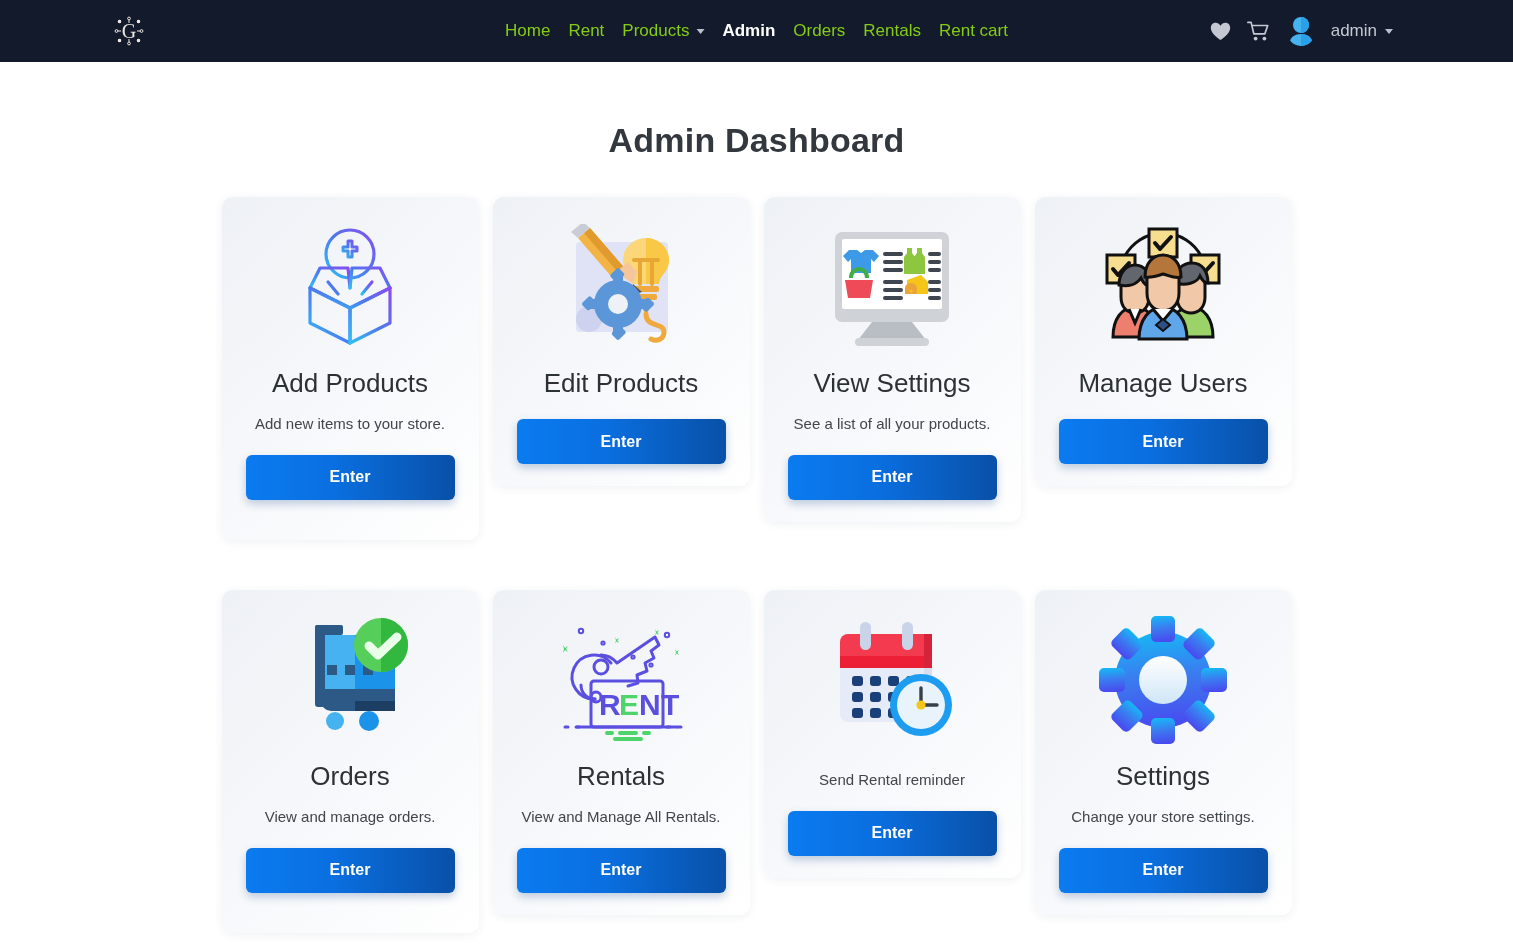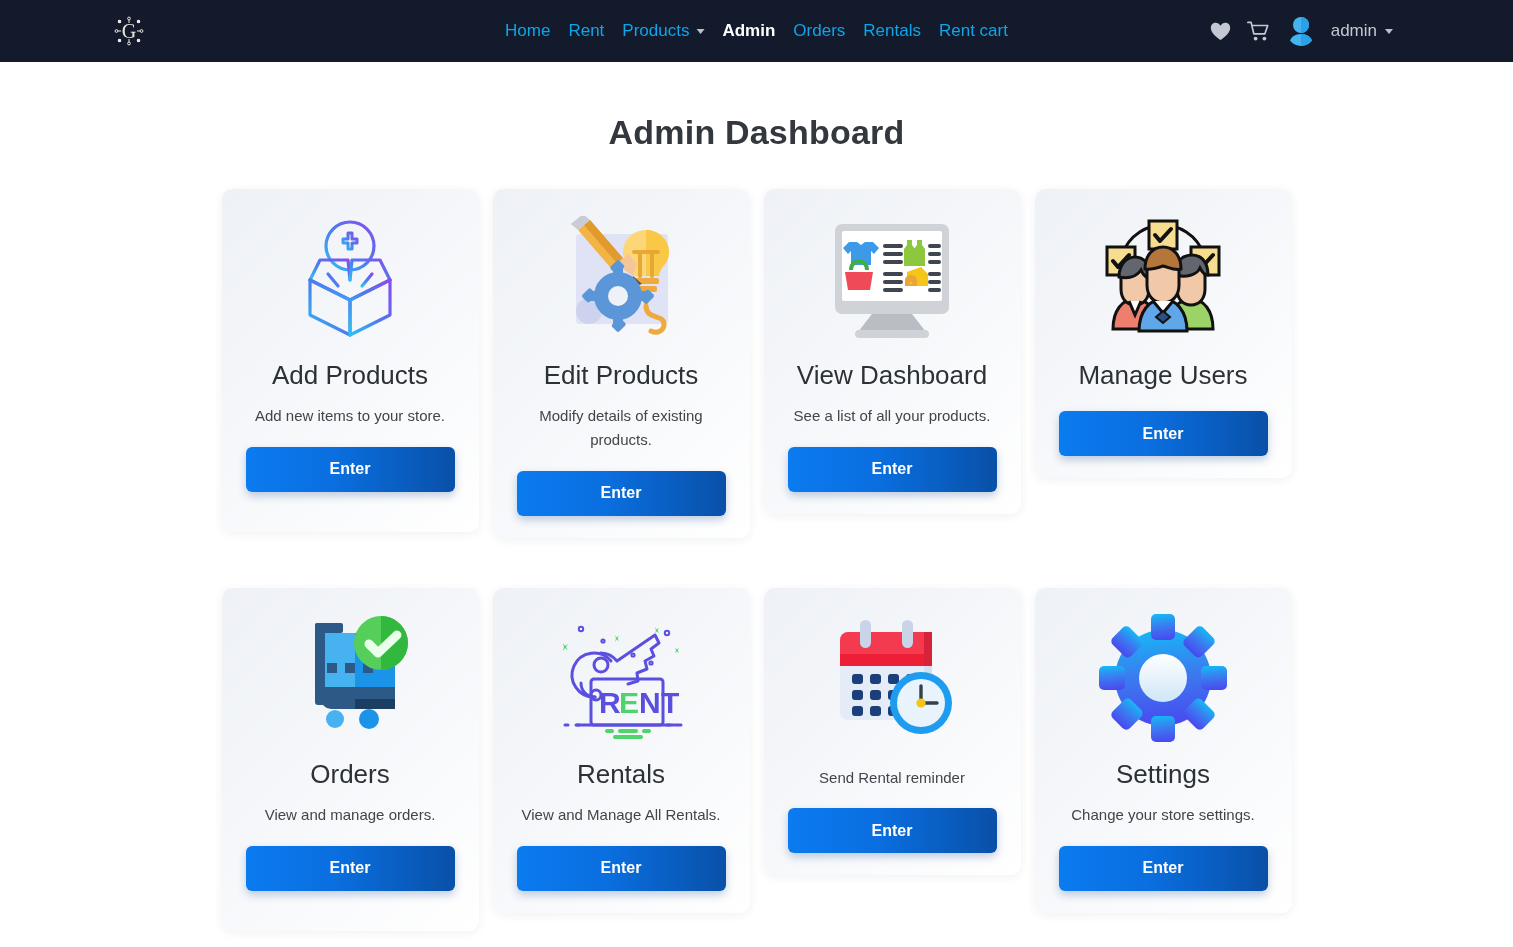--- a/index.html
+++ b/index.html
@@ -31,21 +31,21 @@
 
   .nav-center {
     position: absolute;
     left: 50%;
     transform: translateX(-50%);
     display: flex;
     align-items: center;
     gap: 0;
   }
   .nav-link {
-    color: #0ea5e9;
+    color: #84cc16;
     font-size: 17px;
     padding: 4px 9px;
     text-decoration: none;
     white-space: nowrap;
     cursor: pointer;
     display: inline-flex;
     align-items: center;
     gap: 7px;
   }
   .nav-link.active { color: #ffffff; font-weight: bold; }
@@ -74,21 +74,21 @@
     color: #c3c8d2;
     font-size: 17px;
     margin-left: 16px;
     cursor: pointer;
     display: inline-flex;
     align-items: center;
     gap: 8px;
   }
 
   
-  .page { padding-top: 4px; }
+  .page { padding-top: 12px; }
   .page-title {
     text-align: center;
     font-size: 34px;
     font-weight: bold;
     color: #32383e;
     margin: 0;
     padding-top: 47px;
     letter-spacing: 0.2px;
   }
 
@@ -313,21 +313,20 @@
                 <rect x="-26" y="-26" width="10" height="12" rx="2" transform="rotate(45)"></rect>
                 <rect x="-26" y="14" width="10" height="12" rx="2" transform="rotate(45)"></rect>
                 <rect x="16" y="-26" width="10" height="12" rx="2" transform="rotate(45)"></rect>
                 <rect x="16" y="14" width="10" height="12" rx="2" transform="rotate(45)"></rect>
               </g>
               <circle r="10" fill="#eef1f6"></circle>
             </g>
           </svg>
         </div>
         <div class="card-title">Edit Products</div>
-        <div class="card-desc">Modify details of existing products.</div>
         <button class="enter-btn">Enter</button>
       </div>
 
       <div class="card">
         <div class="icon-box">
           <svg width="130" height="122" viewBox="0 0 130 122">
             <rect x="8" y="6" width="114" height="90" rx="7" fill="#cfd3d8"></rect>
             <rect x="15" y="13" width="100" height="70" rx="2" fill="#ffffff"></rect>
             <path d="M45 96h40l14 18H31z" fill="#b9bec4"></path>
             <rect x="28" y="112" width="74" height="8" rx="4" fill="#cfd3d8"></rect>
@@ -365,21 +364,21 @@
             <path d="M78 62c0-3 3-5 6-5 4 0 6 3 6 6v5H78z" fill="#eaa43a"></path>
             <circle cx="84" cy="65" r="1.6" fill="#f5c518"></circle>
 
             <g fill="#3f4650">
               <rect x="101" y="54" width="13" height="4" rx="2"></rect>
               <rect x="101" y="62" width="13" height="4" rx="2"></rect>
               <rect x="101" y="70" width="13" height="4" rx="2"></rect>
             </g>
           </svg>
         </div>
-        <div class="card-title">View Dashboard</div>
+        <div class="card-title">View Settings</div>
         <div class="card-desc">See a list of all your products.</div>
         <button class="enter-btn">Enter</button>
       </div>
 
       <div class="card">
         <div class="icon-box">
           <svg width="128" height="120" viewBox="0 0 128 120">
             <path d="M22 38C30 14 50 6 64 6s34 8 42 32" fill="none" stroke="#111" stroke-width="3"></path>
             <g stroke="#111" stroke-width="3">
               <rect x="50" y="2" width="28" height="28" fill="#f7dd8f"></rect>

